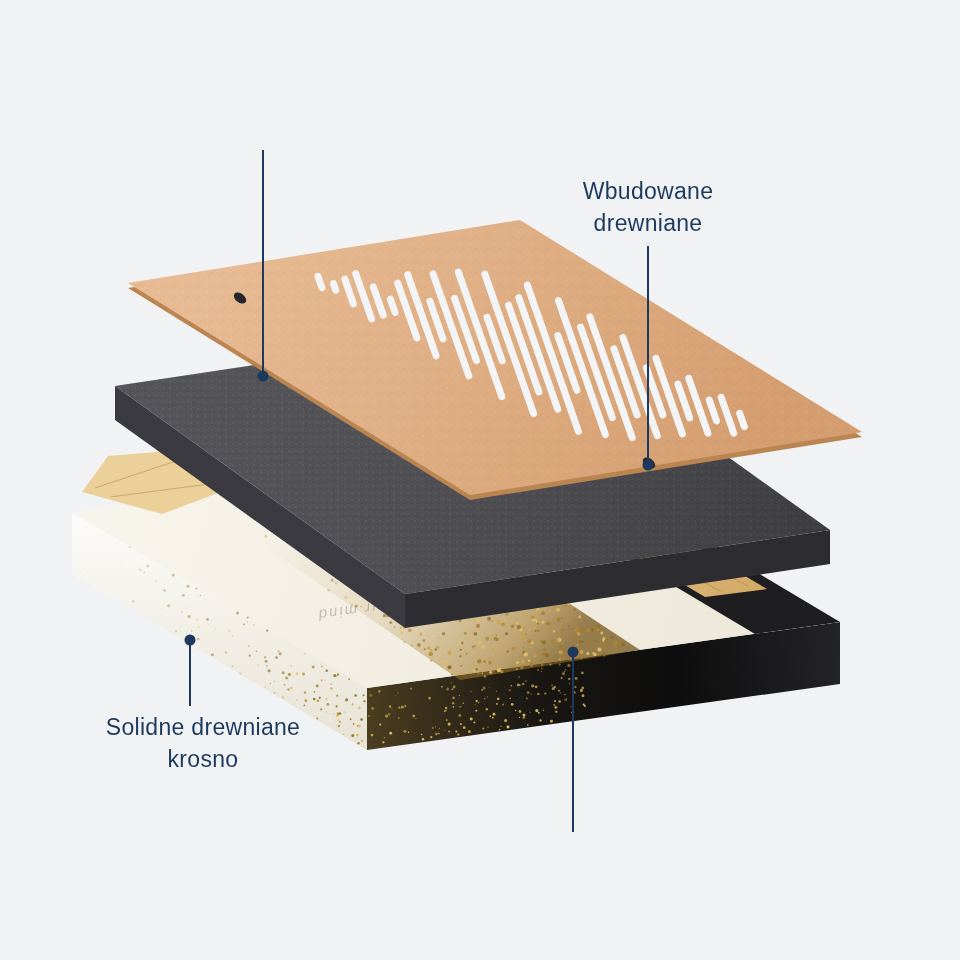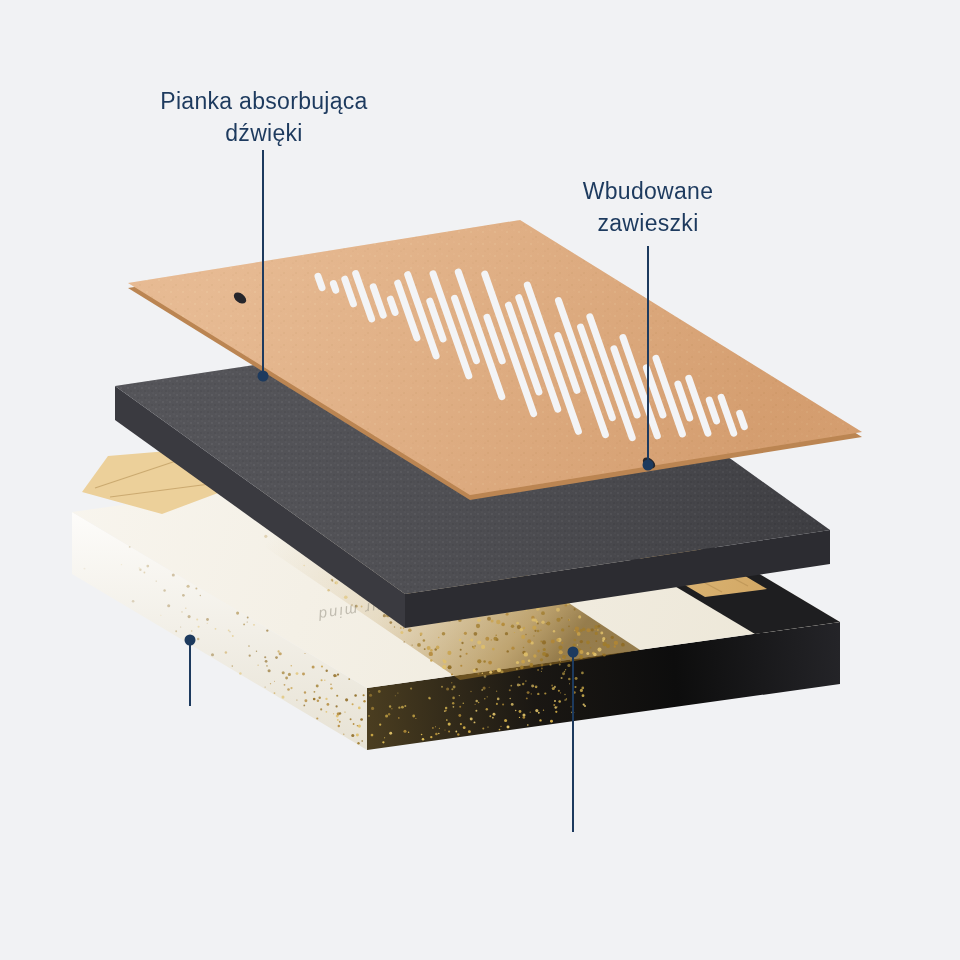--- a/index.html
+++ b/index.html
@@ -756,17 +756,17 @@
       <circle class="dot" cx="263" cy="376" r="5.5"></circle>
       <line class="leader" x1="648" y1="246" x2="648" y2="465"></line>
       <circle class="dot" cx="648" cy="465" r="5.5"></circle>
       <line class="leader" x1="190" y1="640" x2="190" y2="706"></line>
       <circle class="dot" cx="190" cy="640" r="5.5"></circle>
       <line class="leader" x1="573" y1="652" x2="573" y2="832"></line>
       <circle class="dot" cx="573" cy="652" r="5.5"></circle>
     </g>
   </svg>
 
-  <div class="callout" style="left:264px;top:86px">Pianka absorbująca
-dźwięki</div>
   <div class="callout" style="left:648px;top:176px">Wbudowane
-zawieszki</div>
+drewniane</div>
+  <div class="callout" style="left:203px;top:712px">Solidne drewniane
+krosno</div>
 </div>
 
 </body></html>

